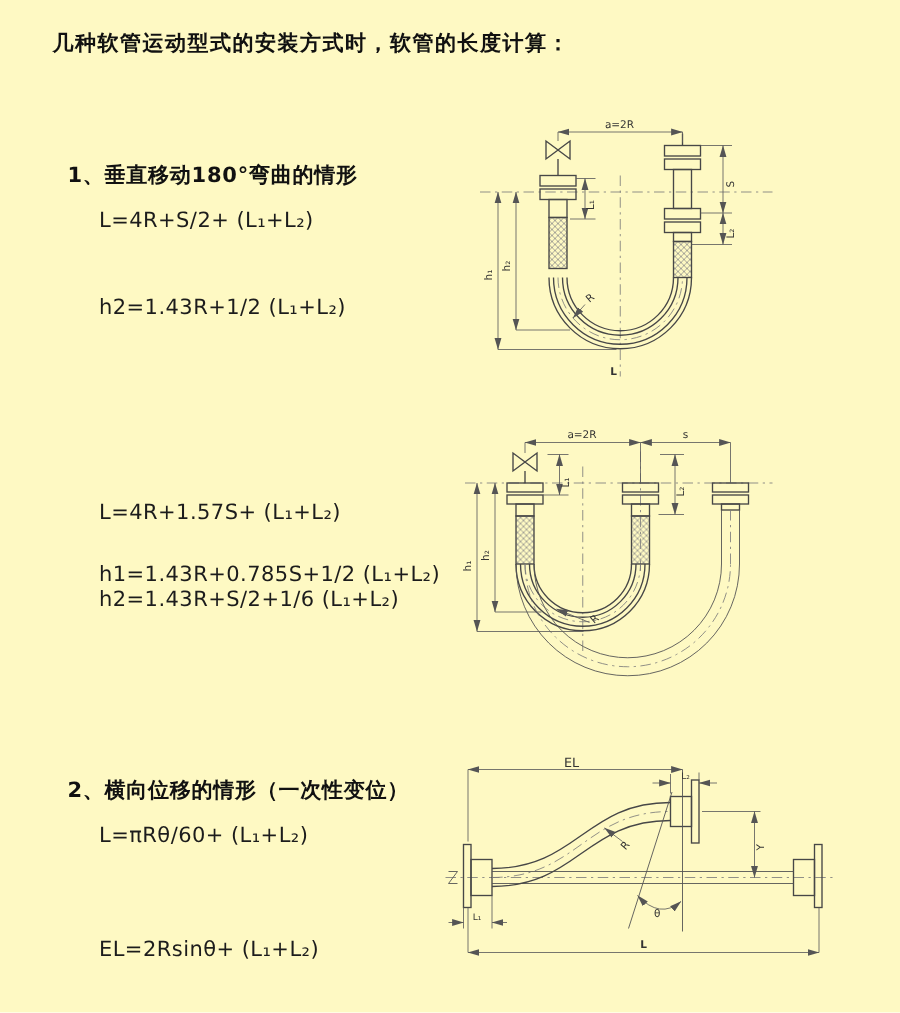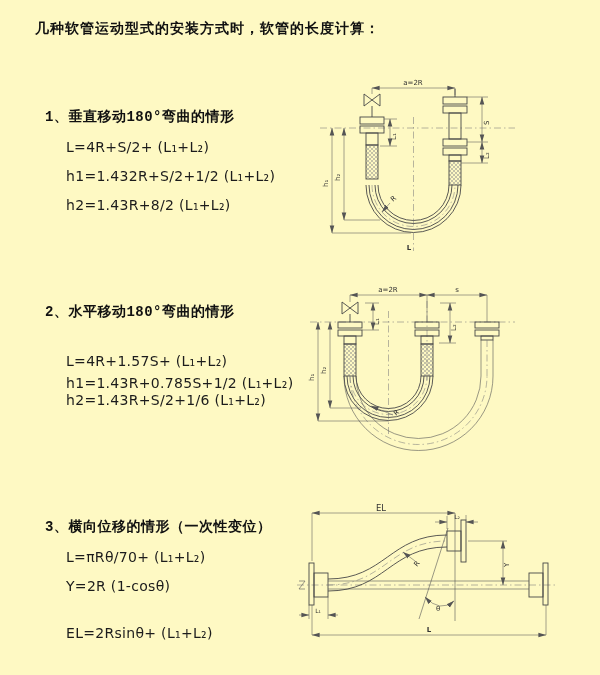--- a/index.html
+++ b/index.html
@@ -6,21 +6,21 @@
   .page{
     position:relative;width:600px;height:675px;background:#fef9c3;overflow:hidden;
     font-family:"DejaVu Sans","Liberation Sans",sans-serif;color:#1a1a1a;
   }
   .doc-title{
     position:absolute;left:35px;top:20px;font-size:14px;font-weight:bold;
     letter-spacing:1px;color:#111;white-space:nowrap;
   }
   .sec-heading{
     position:absolute;font-size:14px;font-weight:bold;color:#111;
-    letter-spacing:0.5px;white-space:nowrap;font-family:Liberation Mono, monospace;
+    letter-spacing:0.5px;white-space:nowrap;
   }
   .formula{
     position:absolute;font-size:14px;color:#1c1c1c;letter-spacing:0.3px;white-space:nowrap;
   }
   svg.diagram{position:absolute;overflow:visible;}
   
   .ln{stroke:#474747;stroke-width:0.9;fill:none;}
   .ln-thin{stroke:#555;stroke-width:0.6;fill:none;}
   .cl{stroke:#7a7a7a;stroke-width:0.55;fill:none;stroke-dasharray:7 3 1.5 3;}
   .dim{stroke:#5a5a5a;stroke-width:0.55;fill:none;}
@@ -40,22 +40,21 @@
       <pattern id="braid" width="4" height="4" patternUnits="userSpaceOnUse">
         <path d="M0,4 L4,0 M0,0 L4,4" stroke="#8a8a8a" stroke-width="0.5" fill="none"></path>
       </pattern>
     </defs>
   </svg>
 
   <div class="doc-title">几种软管运动型式的安装方式时，软管的长度计算：</div>
 
   <div class="sec-heading" style="left:45px;top:108px">1、垂直移动180°弯曲的情形</div>
   <div class="formula" style="left:66px;top:139px">L=4R+S/2+ (L₁+L₂)</div>
-  <div class="formula" style="left:66px;top:168px">h1=1.432R+S/2+1/2 (L₁+L₂)</div>
-  <div class="formula" style="left:66px;top:197px">h2=1.43R+8/2 (L₁+L₂)</div>
+  <div class="formula" style="left:66px;top:197px">h2=1.43R+1/2 (L₁+L₂)</div>
 
   <svg class="diagram" style="left:310px;top:75px" width="250" height="180" viewBox="0 0 250 180">
     <g class="cl">
       <line x1="103.5" y1="42" x2="103.5" y2="176"></line>
       <line x1="10" y1="53" x2="205" y2="53"></line>
     </g>
     <g class="ln">
       <path d="M54,19 L54,31 L62,25 Z M70,19 L70,31 L62,25 Z"></path>
       <line x1="62" y1="31" x2="62" y2="42"></line>
       <rect x="50" y="42" width="24" height="7"></rect>
@@ -107,22 +106,21 @@
       <text transform="translate(179,50) rotate(-90)">S</text>
       <text transform="translate(179,84) rotate(-90)">L₂</text>
 
       <line x1="80" y1="128" x2="72" y2="137" marker-end="url(#ar)"></line>
       <text transform="translate(83,127) rotate(-40)">R</text>
 
       <text x="99" y="175" text-anchor="middle" class="lbl-big">L</text>
     </g>
   </svg>
 
-  <div class="sec-heading" style="left:45px;top:303px">2、水平移动180°弯曲的情形</div>
-  <div class="formula" style="left:66px;top:353px">L=4R+1.57S+ (L₁+L₂)</div>
+  <div class="formula" style="left:66px;top:334px">L=4R+1.57S+ (L₁+L₂)</div>
   <div class="formula" style="left:66px;top:375px">h1=1.43R+0.785S+1/2 (L₁+L₂)</div>
   <div class="formula" style="left:66px;top:392px">h2=1.43R+S/2+1/6 (L₁+L₂)</div>
 
   <svg class="diagram" style="left:305px;top:283px" width="295" height="177" viewBox="0 0 295 177">
     <g class="cl">
       <line x1="83.5" y1="28" x2="83.5" y2="152"></line>
       <line x1="122" y1="18" x2="122" y2="98"></line>
       <line x1="5" y1="39" x2="210" y2="39"></line>
     </g>
     <g class="ln">
@@ -184,23 +182,22 @@
       <line x1="145" y1="20" x2="145" y2="60" marker-start="url(#ar)" marker-end="url(#ar)"></line>
       <line x1="135" y1="20" x2="151" y2="20"></line>
       <line x1="134" y1="60" x2="151" y2="60"></line>
       <text transform="translate(151,48) rotate(-90)">L₂</text>
 
       <line x1="88" y1="132" x2="66" y2="123" marker-end="url(#ar)"></line>
       <text transform="translate(91,133) rotate(-40)">R</text>
     </g>
   </svg>
 
-  <div class="sec-heading" style="left:45px;top:518px">3、横向位移的情形（一次性变位）</div>
-  <div class="formula" style="left:66px;top:549px">L=πRθ/70+ (L₁+L₂)</div>
-  <div class="formula" style="left:66px;top:578px">Y=2R (1-cosθ)</div>
+  <div class="sec-heading" style="left:45px;top:518px">2、横向位移的情形（一次性变位）</div>
+  <div class="formula" style="left:66px;top:549px">L=πRθ/60+ (L₁+L₂)</div>
   <div class="formula" style="left:66px;top:625px">EL=2Rsinθ+ (L₁+L₂)</div>
 
   <svg class="diagram" style="left:295px;top:503px" width="300" height="145" viewBox="0 0 300 145">
     <g class="cl">
       <line x1="2" y1="82" x2="260" y2="82"></line>
     </g>
     <g class="ln">
       <path class="ln-thin" d="M4,78 L10,78 L4,86 L10,86"></path>
       <rect x="14" y="60" width="5" height="42"></rect>
       <rect x="19" y="70" width="14" height="24"></rect>

